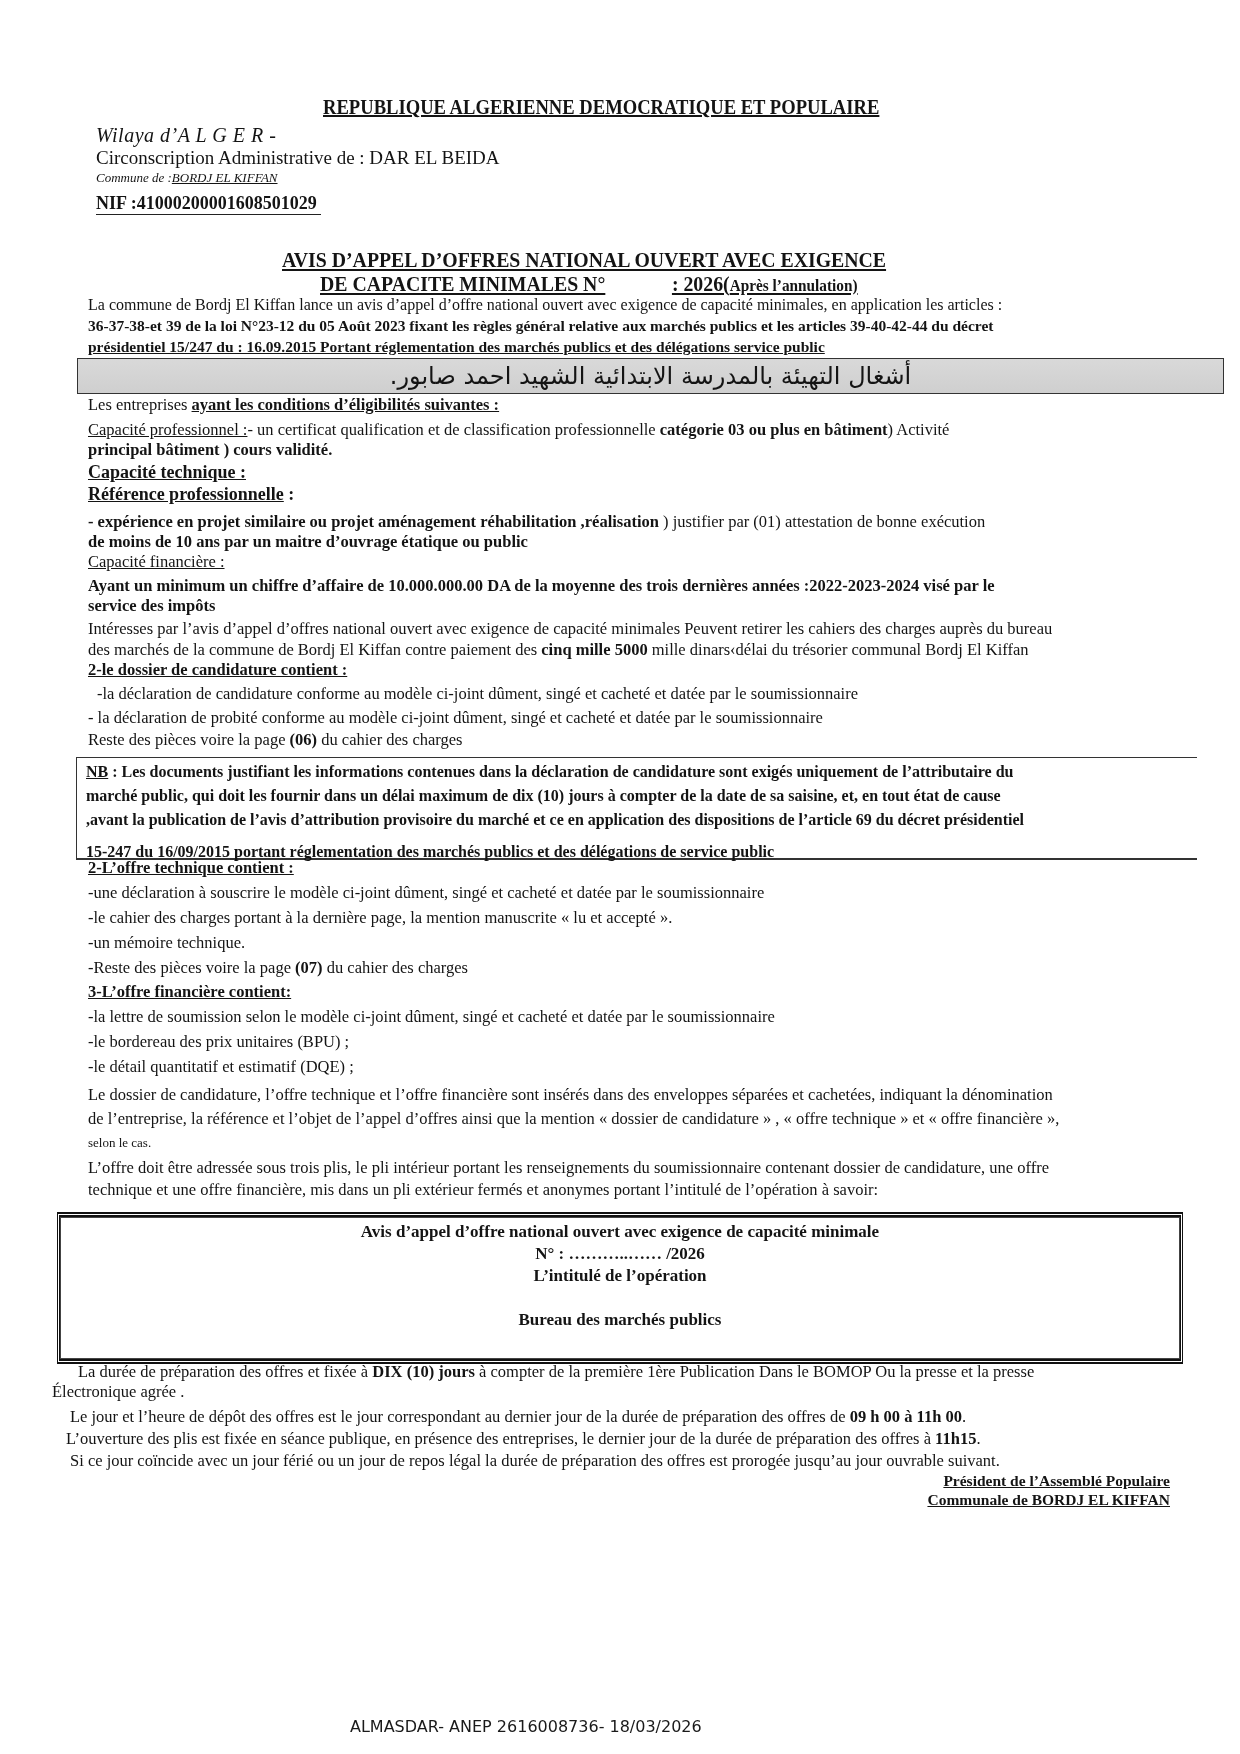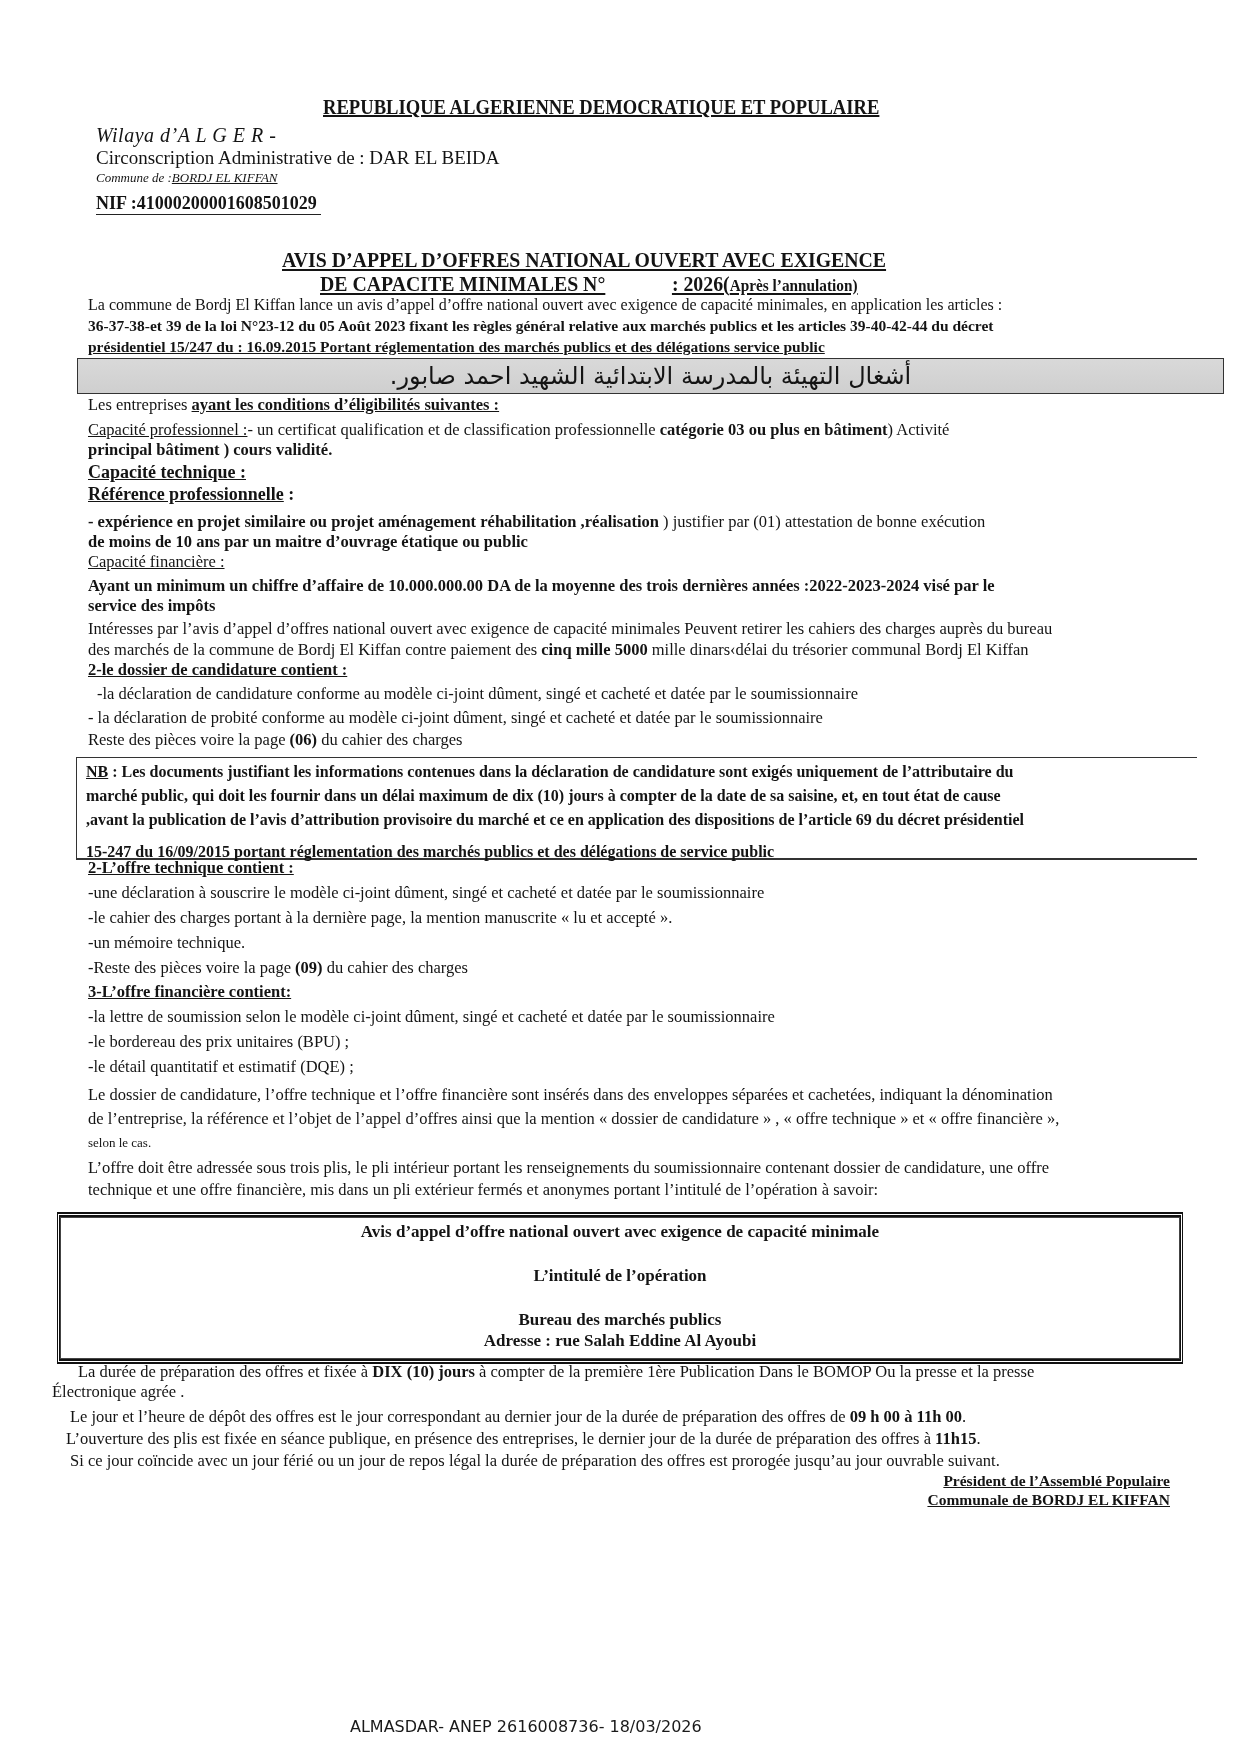--- a/index.html
+++ b/index.html
@@ -98,39 +98,39 @@
 </div>
 <div class="para b" style="top:786px; left:86px; font-size:16px;">marché public, qui doit les fournir dans un délai maximum de dix (10) jours à compter de la date de sa saisine, et, en tout état de cause</div>
 <div class="para b" style="top:810px; left:86px; font-size:16px;">,avant la publication de l’avis d’attribution provisoire du marché et ce en application des dispositions  de l’article 69 du décret présidentiel</div>
 <div class="para b" style="top:834px; left:86px; font-size:16px;margin-top:8px;">15-247 du 16/09/2015 portant réglementation des marchés publics et des délégations de service public</div>
 
 <div class="para b u" style="top:858px;">2-L’offre technique contient :</div>
 <div class="para" style="top:883px;">-une déclaration à souscrire le modèle ci-joint dûment, singé et cacheté et datée par le soumissionnaire</div>
 <div class="para" style="top:908px;">-le cahier des charges portant à la dernière page, la mention manuscrite « lu et accepté ».</div>
 <div class="para" style="top:933px;">-un mémoire technique.</div>
 <div class="para" style="top:958px;">
-  <span> -Reste des pièces voire la page </span><span class="b">(09)</span><span> du cahier des charges</span>
+  <span> -Reste des pièces voire la page </span><span class="b">(07)</span><span> du cahier des charges</span>
 </div>
 
 <div class="para b u" style="top:982px;">3-L’offre financière contient:</div>
 <div class="para" style="top:1007px;">-la lettre de soumission selon le modèle ci-joint dûment, singé et cacheté et datée par le soumissionnaire</div>
 <div class="para" style="top:1032px;">-le bordereau des prix unitaires (BPU) ;</div>
 <div class="para" style="top:1057px;">-le détail quantitatif et estimatif (DQE) ;</div>
 
 <div class="para" style="top:1085px; font-size:16.5px;">Le dossier de candidature, l’offre technique et  l’offre financière sont insérés dans des enveloppes séparées et cachetées, indiquant la dénomination</div>
 <div class="para" style="top:1109px; font-size:16.5px;">de l’entreprise, la référence et l’objet de l’appel d’offres ainsi que la mention «  dossier de candidature » , «  offre technique » et  « offre financière »,</div>
 <div class="para" style="top:1133px; font-size:13px;">selon le cas.</div>
 <div class="para" style="top:1158px; font-size:16.5px;">L’offre doit être adressée sous trois plis, le pli intérieur portant les renseignements du soumissionnaire contenant dossier de candidature, une offre</div>
 <div class="para" style="top:1180px; font-size:16.5px;">technique et une offre financière, mis dans un pli extérieur fermés et anonymes portant l’intitulé de l’opération à savoir:</div>
 
 <div id="env-box">
   <div class="env-line" style="top:5px;">Avis d’appel d’offre national ouvert avec exigence de capacité minimale</div>
+  <div class="env-line" style="top:27px;">N° : ………..…… /2026</div>
   <div class="env-line" style="top:49px;">L’intitulé de l’opération</div>
   <div class="env-line" style="top:93px;">Bureau des marchés publics</div>
-  <div class="env-line" style="top:114px;">Adresse : rue Salah Eddine Al Ayoubi</div>
 </div>
 
 <div class="para" style="top:1362px; left:78px;">
   <span>La durée de préparation  des offres et fixée à </span><span class="b">DIX (10) jours</span><span> à compter de la première 1ère Publication Dans le BOMOP Ou  la   presse et la presse</span>
 </div>
 <div class="para" style="top:1382px; left:52px;">Électronique agrée .</div>
 <div class="para" style="top:1407px; left:70px;">
   <span>Le jour et l’heure de dépôt des offres est le jour correspondant au dernier jour de la durée de préparation des offres de </span><span class="b">09 h 00 à 11h 00</span><span>.</span>
 </div>
 <div class="para" style="top:1429px; left:66px;">

